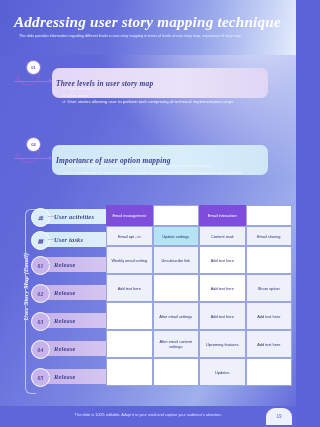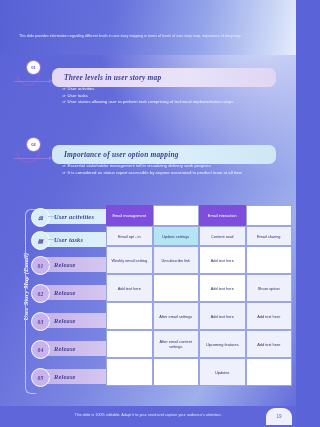--- a/index.html
+++ b/index.html
@@ -46,22 +46,22 @@
     display:flex;align-items:center;justify-content:center;
   }
   .arrow{
     position:absolute;left:0px;top:21px;width:36px;height:1.4px;background:#8e78e0;
   }
   .arrow:after{
     content:"";position:absolute;right:-3px;top:-2px;
     border-left:4px solid #8e78e0;border-top:2.6px solid transparent;border-bottom:2.6px solid transparent;
   }
   .pill{
-    position:absolute;height:19px;border-radius:7px;
-    display:flex;align-items:center;padding-left:12px;
+    position:absolute;height:30px;border-radius:7px;
+    display:flex;align-items:center;padding-left:4px;
     font-family:"Liberation Serif", serif;font-style:italic;font-weight:bold;
     font-size:7.4px;color:#3b3f8c;letter-spacing:0.2px;
   }
   .pill.p1{left:52px;width:212px;background:linear-gradient(90deg,#e3d7f6,#e9e2f8 60%,#dfd6f5);}
   .pill.p2{left:52px;width:212px;background:linear-gradient(90deg,#cfe7f6,#d9eefa 60%,#cfe6f6);}
   .bullets{position:absolute;left:62px;font-size:4.3px;line-height:6.6px;color:#f3f5ff;}
   .bullets div{white-space:nowrap;}
   .bullets .wrap{white-space:normal;width:210px;}
   .ar{margin-right:2px;}
 
@@ -125,20 +125,21 @@
   }
   .pagewrap span{font-size:4.6px;color:#5a62d6;}
 </style>
 </head>
 <body>
 
 <div class="slide">
 
   <div class="headband"></div>
 
+  <div class="title">Addressing user story mapping technique</div>
   <div class="subtitle">This slide provides information regarding different levels in user story mapping in terms of levels of user story map, importance of story map.</div>
 
   <div class="sec">
     <div class="badge-wrap" style="top:60px;">
       <div class="swirl"></div>
       <div class="badge">01</div>
       <div class="arrow"></div>
     </div>
     <div class="pill p1" style="top:68px;">Three levels in user story map</div>
     <div class="bullets" style="top:86px;">

